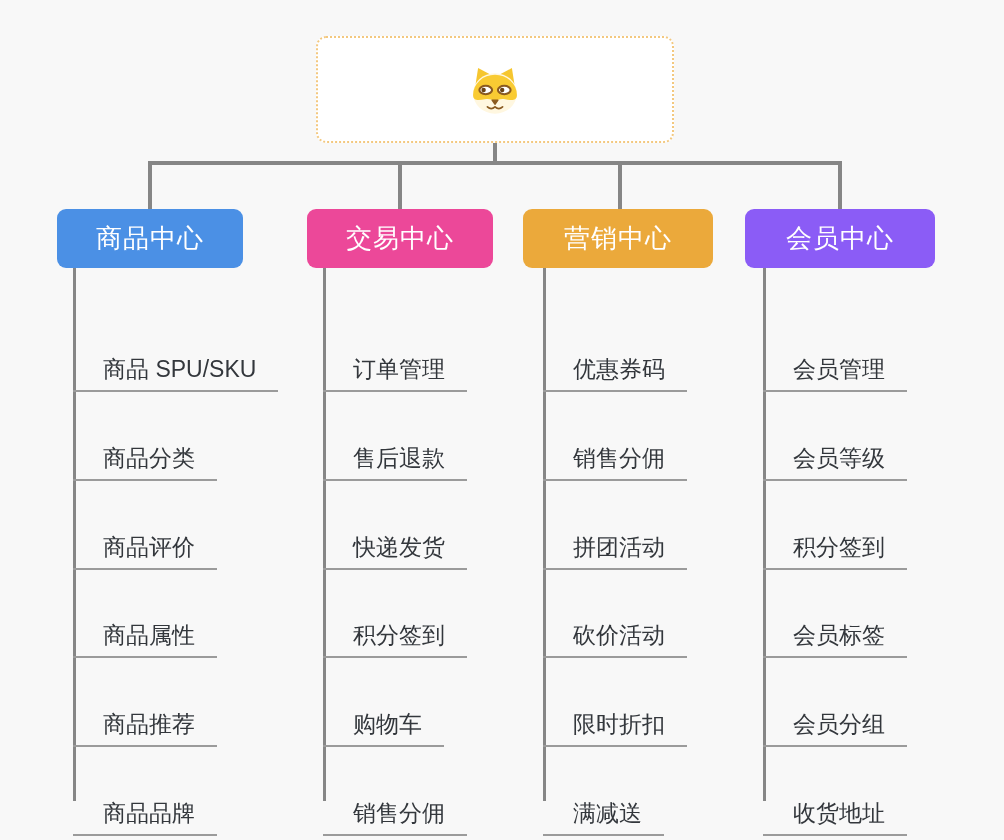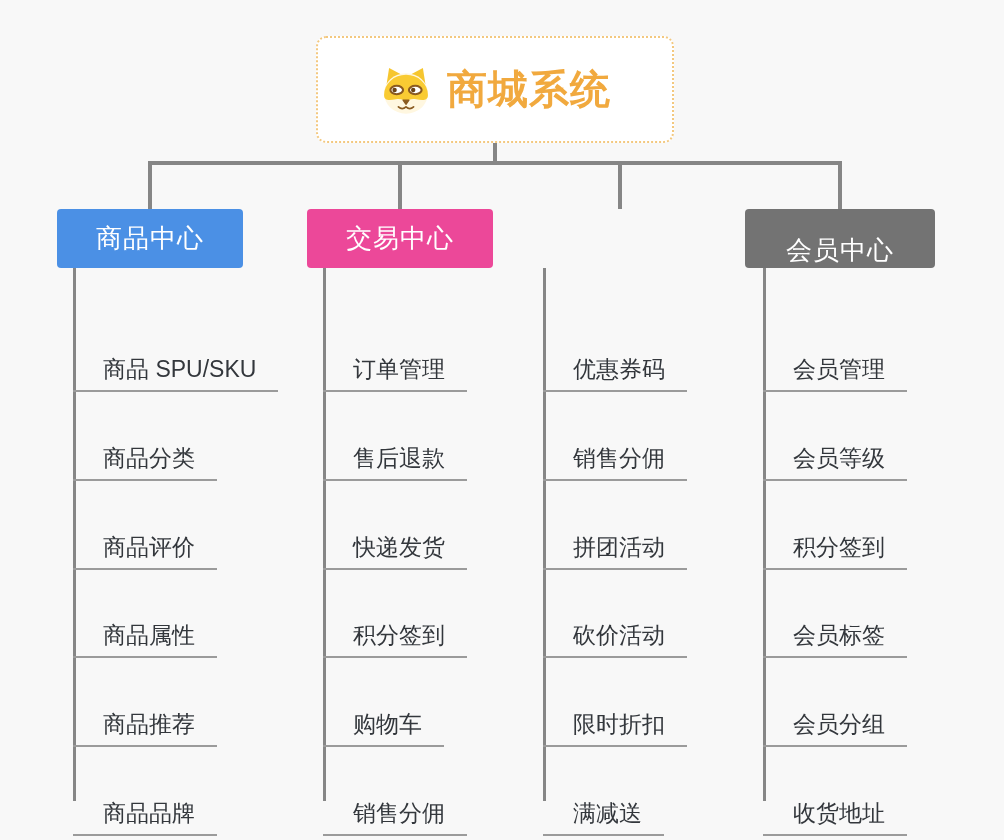--- a/index.html
+++ b/index.html
@@ -41,21 +41,21 @@
   }
   .root-title{
     color:var(--root-text,#f1a93e);
     font-size:40px;font-weight:600;letter-spacing:1px;white-space:nowrap;
   }
 
   
   .branch{
     position:absolute;top:209px;height:59px;
     display:flex;align-items:center;justify-content:center;
-    border-radius:4px;color:var(--branch-text,#ffffff);
+    border-radius:9px;color:var(--branch-text,#ffffff);
     font-size:26px;letter-spacing:1px;white-space:nowrap;
     cursor:pointer;
   }
   .branch-1{left:57px;width:186px;}
   .branch-2{left:307px;width:186px;}
   .branch-3{left:523px;width:190px;}
   .branch-4{left:745px;width:190px;}
 
   
   .col{position:absolute;top:0;}
@@ -107,30 +107,32 @@
         <g stroke="#8a5a20" stroke-width="2.5" fill="#ffffff">
           <ellipse cx="21" cy="28" rx="7.5" ry="5"></ellipse>
           <ellipse cx="43" cy="28" rx="7.5" ry="5"></ellipse>
         </g>
         <circle cx="18.5" cy="28" r="2.6" fill="#6b4416"></circle>
         <circle cx="40.5" cy="28" r="2.6" fill="#6b4416"></circle>
         <path d="M28.5 40 h7 l-3.5 5 z" fill="#8a5a20" stroke="#8a5a20" stroke-width="1.5" stroke-linejoin="round"></path>
         <path d="M23 48 q4.5 4 9 0 q4.5 4 9 0" stroke="#8a5a20" stroke-width="2" fill="none" stroke-linecap="round"></path>
       </svg>
     </span>
-    <span class="root-title">商城系统</span>
   </div>
 
   <div class="branch branch-1" style="background-color: rgb(75, 144, 229);">
     <span>商品中心</span>
   </div>
   <div class="branch branch-2" style="background-color: #ec4899;">
     <span>交易中心</span>
   </div>
-  <div class="branch branch-4" style="background-color: #737373; align-items: flex-end;">
+  <div class="branch branch-3" style="background-color: rgb(235, 169, 59);">
+    <span>营销中心</span>
+  </div>
+  <div class="branch branch-4" style="background-color: #8b5cf6;">
     <span>会员中心</span>
   </div>
 
   <div class="col col-1">
     <div class="child">商品 SPU/SKU</div>
     <div class="child">商品分类</div>
     <div class="child">商品评价</div>
     <div class="child">商品属性</div>
     <div class="child">商品推荐</div>
     <div class="child">商品品牌</div>

